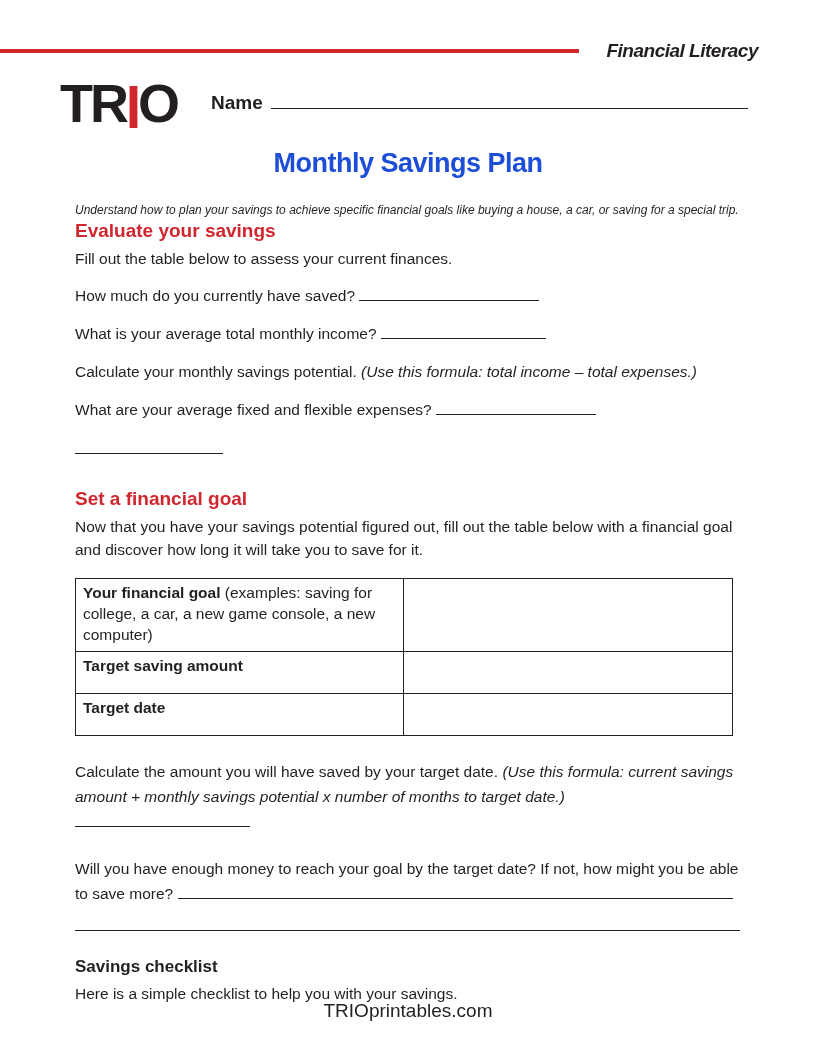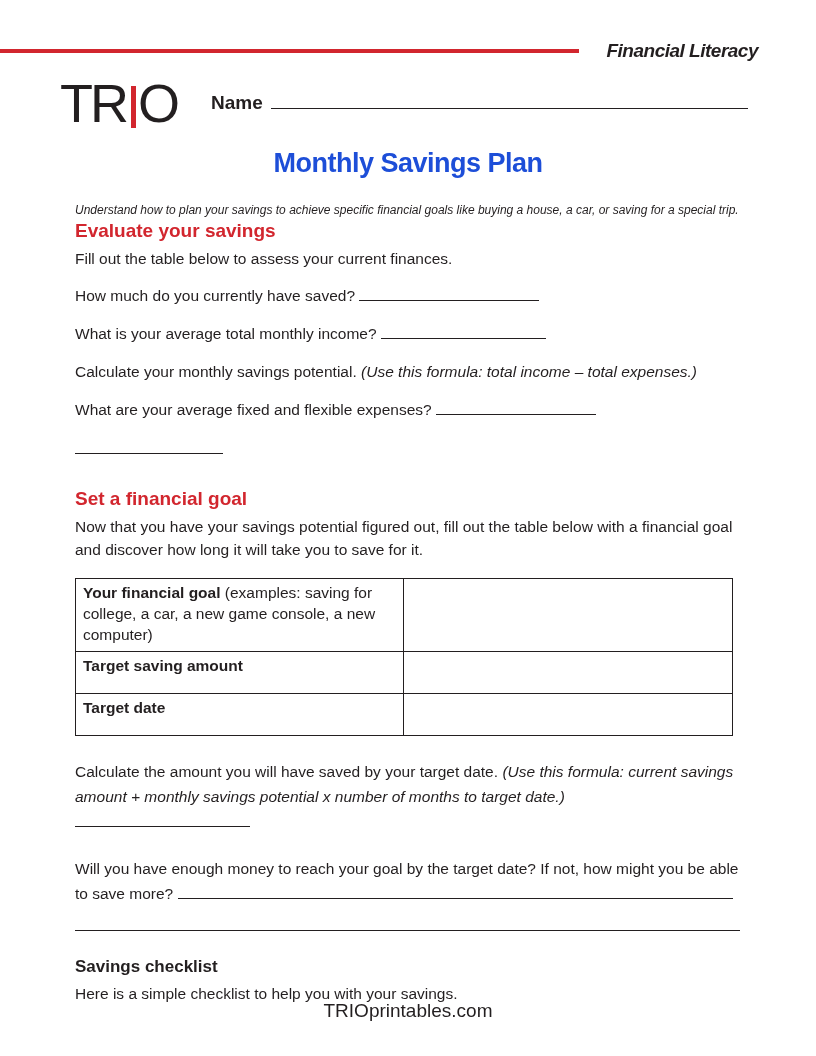--- a/index.html
+++ b/index.html
@@ -11,21 +11,21 @@
   }
   
   .header-row { display:flex; align-items:center; padding-top:40px;gap:13px; }
   .red-rule { flex:1; height:4px; background:#d2262e; margin-right:14px; }
   .header-tag {
     font-size:19px; font-weight:bold; font-style:italic;
     letter-spacing:-0.5px; margin-right:58px; white-space:nowrap;
   }
   
   .logo-row { display:flex; align-items:center; margin:14px 68px 0 60px; }
-  .logo { font-size:54px; font-weight:normal; letter-spacing:-3px; line-height:1; white-space:nowrap; }
+  .logo { font-size:54px; font-weight:bold; letter-spacing:-3px; line-height:1; white-space:nowrap; }
   .logo .red-i { color:#d2262e; display:inline-block; transform:scaleY(1.14); transform-origin:top; }
   .name-group { flex:1; display:flex; align-items:baseline; margin-left:34px; }
   .name-label { font-size:19px; font-weight:bold; }
   .name-line { flex:1; border-bottom:1.5px solid #231f20; height:1.1em; margin-left:8px; }
   
   .title {
     text-align:center; color:#1d4ed8; font-size:27px; font-weight:bold;
     letter-spacing:-0.5px; margin-top:18px;
   }
   .content { margin:0 76px 0 75px; }

